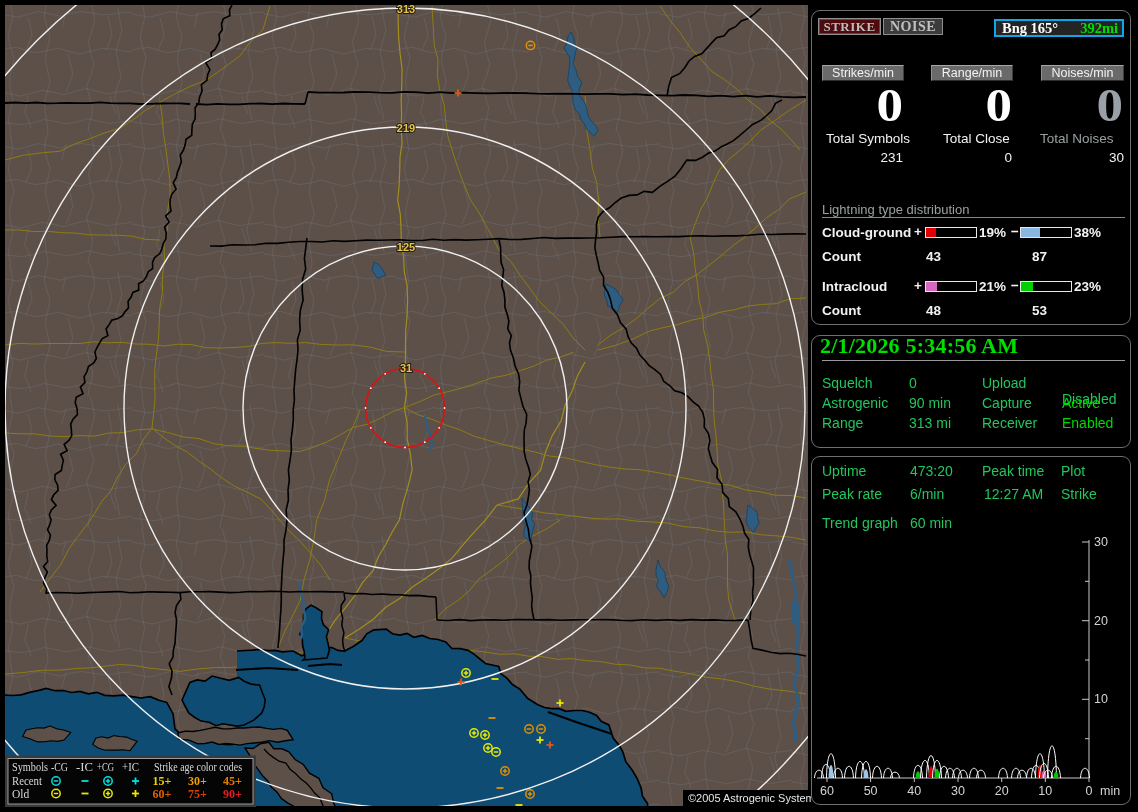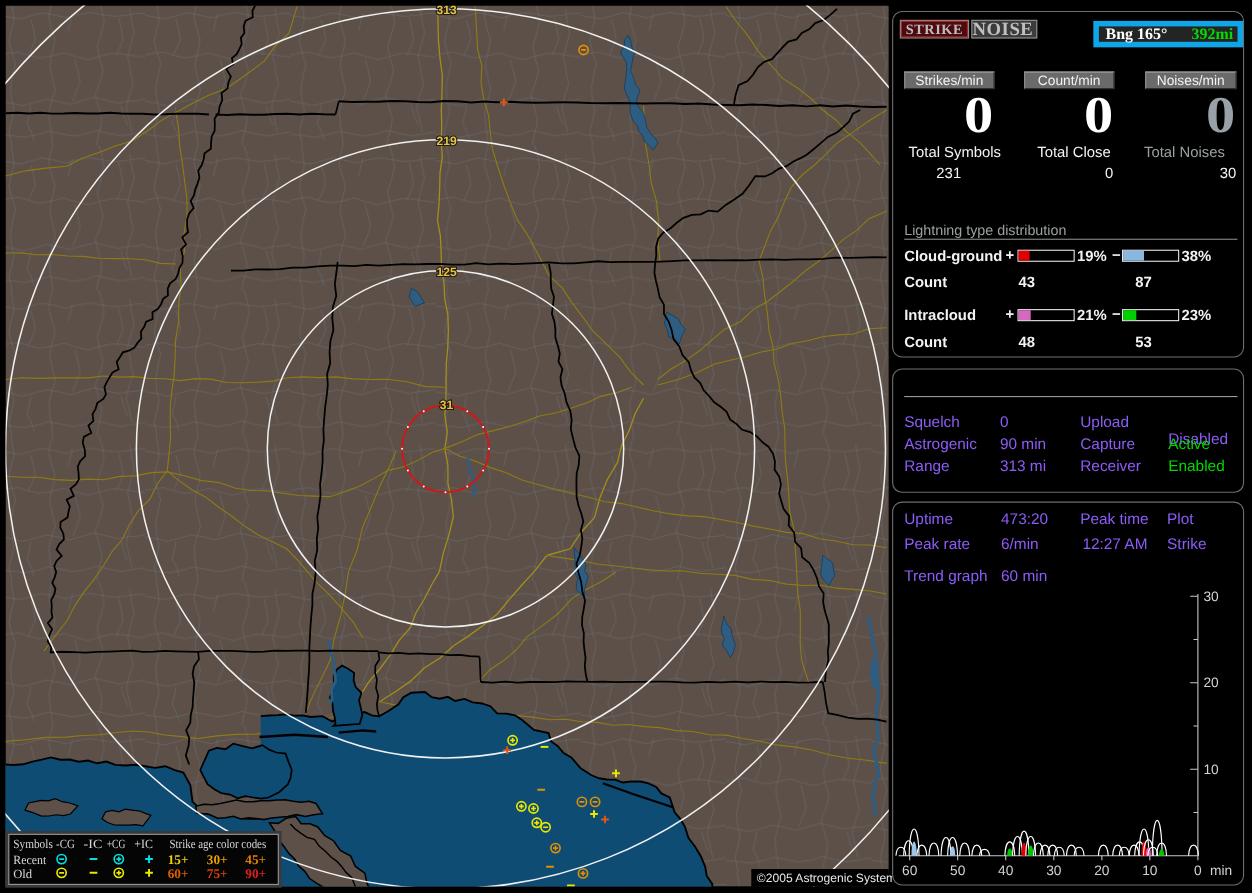--- a/index.html
+++ b/index.html
@@ -1,21 +1,21 @@
 <!DOCTYPE html>
 <html><head><meta charset="utf-8"><style>
 html,body{margin:0;padding:0;background:#000;width:1138px;height:812px;overflow:hidden}
 body{font-family:"Liberation Sans", sans-serif;position:relative}
 .abs{position:absolute}
 .box{position:absolute;left:811px;width:318px;background:#000;border:1px solid #6e6e6e;border-radius:9px}
 .serif{font-family:"Liberation Serif", serif}
 .btn{position:absolute;background:#6a6a6a;border-top:1px solid #a8a8a8;border-left:1px solid #909090;border-bottom:1px solid #2e2e2e;border-right:1px solid #3e3e3e;color:#f2f2f2;font-size:12.5px;text-align:center;line-height:14px;height:14px}
 .lbl{position:absolute;font-size:13.5px;color:#f2f2f2}
 .gray{color:#9aa0a2}
-.row{position:absolute;font-size:14px;color:#8b5cf6}
+.row{position:absolute;font-size:14px;color:#22c55e}
 .bar{position:absolute;width:50px;height:9px;border:1px solid #e8e8e8;background:#000}
 .bar>div{height:9px}
 </style></head>
 <body>
 <svg width="812" height="812" viewBox="0 0 812 812" style="position:absolute;left:0;top:0">
     <defs>
       <pattern id="cty" width="132" height="132" patternUnits="userSpaceOnUse">
         <path d="M10.0,0.0 L11.5,9.0 L12.7,17.9 L10.1,27.9 L8.2,37.9 L10.8,48.1 L14.1,58.0 L11.5,69.0 L9.6,79.9 L10.5,90.1 L12.7,99.9 L10.6,110.0 L8.2,119.9 L11.0,132.0" fill="none" stroke="#75828a" stroke-width="0.8" opacity="0.36"></path>
         <path d="M48.0,0.0 L45.6,7.9 L44.4,15.9 L46.8,26.1 L49.9,36.0 L48.6,44.1 L46.4,51.9 L45.3,59.9 L47.6,71.0 L50.2,82.1 L47.1,92.0 L44.6,101.9 L45.3,112.0 L46.8,122.0 L48.0,132.0" fill="none" stroke="#75828a" stroke-width="0.8" opacity="0.36"></path>
         <path d="M90.0,0.0 L92.9,9.9 L94.6,19.9 L91.9,31.1 L88.4,41.9 L90.6,53.1 L93.8,63.9 L90.9,75.1 L86.5,86.1 L89.6,97.1 L92.6,107.9 L91.5,116.0 L89.2,123.9 L88.0,132.0" fill="none" stroke="#75828a" stroke-width="0.8" opacity="0.36"></path>
@@ -197,33 +197,33 @@
     <text x="152.5" y="785" font-family="Liberation Serif, serif" font-size="12" font-weight="bold" fill="#f0d000">15+</text>
     <text x="188" y="785" font-family="Liberation Serif, serif" font-size="12" font-weight="bold" fill="#f0a000">30+</text>
     <text x="223" y="785" font-family="Liberation Serif, serif" font-size="12" font-weight="bold" fill="#e08000">45+</text>
     <text x="152.5" y="798" font-family="Liberation Serif, serif" font-size="12" font-weight="bold" fill="#e06000">60+</text>
     <text x="188" y="798" font-family="Liberation Serif, serif" font-size="12" font-weight="bold" fill="#e04000">75+</text>
     <text x="223" y="798" font-family="Liberation Serif, serif" font-size="12" font-weight="bold" fill="#e02020">90+</text>
   </svg>
 
 <div class="box" style="top:10px;height:313px">
  <div class="abs serif" style="left:6px;top:7px;width:61px;height:15px;background:#4e0b0f;border:1px solid #8e8e8e;box-shadow:inset 0 0 0 1px #aa2626;color:#c0bcbc;font-weight:bold;font-size:13px;text-align:center;line-height:15px;letter-spacing:0.5px">STRIKE</div>
- <div class="abs serif" style="left:71px;top:7px;width:58px;height:15px;background:#3c3c3c;border:1px solid #8e8e8e;color:#c0c0c0;font-weight:bold;font-size:17px;text-align:left;line-height:15px;letter-spacing:0.5px">NOISE</div>
- <div class="abs serif" style="left:182px;top:8px;width:126px;height:14px;background:#242424;border:5px solid #0ea5e9;font-weight:bold;font-size:14.5px;line-height:14px">
+ <div class="abs serif" style="left:71px;top:7px;width:58px;height:15px;background:#3c3c3c;border:1px solid #8e8e8e;color:#c0c0c0;font-weight:bold;font-size:14px;text-align:center;line-height:15px;letter-spacing:0.5px">NOISE</div>
+ <div class="abs serif" style="left:182px;top:8px;width:126px;height:14px;background:#242424;border:2px solid #0ea5e9;font-weight:bold;font-size:14.5px;line-height:14px">
    <span style="color:#fff;padding-left:6px">Bng 165°</span><span style="color:#00dd00;float:right;padding-right:4px">392mi</span></div>
  <div class="btn" style="left:10px;top:54px;width:80px">Strikes/min</div>
- <div class="btn" style="left:119px;top:54px;width:80px">Count/min</div>
+ <div class="btn" style="left:119px;top:54px;width:80px">Range/min</div>
  <div class="btn" style="left:229px;top:54px;width:81px">Noises/min</div>
  <div class="abs serif" style="left:10px;top:67px;width:81px;text-align:right;color:#fff;font-weight:bold;font-size:47px;transform:scale(1.13,1);transform-origin:100% 50%">0</div>
  <div class="abs serif" style="left:119px;top:67px;width:81px;text-align:right;color:#fff;font-weight:bold;font-size:47px;transform:scale(1.13,1);transform-origin:100% 50%">0</div>
  <div class="abs serif" style="left:229px;top:67px;width:82px;text-align:right;color:#9aa0a8;font-weight:bold;font-size:47px;transform:scale(1.13,1);transform-origin:100% 50%">0</div>
  <div class="lbl" style="left:14px;top:120px">Total Symbols</div>
  <div class="lbl" style="left:131px;top:120px">Total Close</div>
  <div class="lbl gray" style="left:228px;top:120px">Total Noises</div>
- <div class="lbl" style="left:10px;top:139px;width:81px;text-align:center">231</div>
+ <div class="lbl" style="left:10px;top:139px;width:81px;text-align:right">231</div>
  <div class="lbl" style="left:119px;top:139px;width:81px;text-align:right">0</div>
  <div class="lbl" style="left:229px;top:139px;width:83px;text-align:right">30</div>
  <div class="lbl gray" style="left:10px;top:191px;font-size:13px">Lightning type distribution</div>
  <div class="abs" style="left:10px;top:206px;width:303px;border-top:1px solid #888"></div>
  <div class="lbl" style="left:10px;top:214px;font-weight:bold">Cloud-ground</div>
  <div class="lbl" style="left:102px;top:213px;font-weight:bold">+</div>
  <div class="bar" style="left:113px;top:216px">
       <div style="width:19%;background:#e00000"></div>
     </div>
  <div class="lbl" style="left:167px;top:214px;font-weight:bold">19%</div>
@@ -245,20 +245,21 @@
  <div class="bar" style="left:208px;top:270px">
       <div style="width:23%;background:#00d000"></div>
     </div>
  <div class="lbl" style="left:262px;top:268px;font-weight:bold">23%</div>
  <div class="lbl" style="left:10px;top:292px;font-weight:bold">Count</div>
  <div class="lbl" style="left:114px;top:292px;font-weight:bold">48</div>
  <div class="lbl" style="left:220px;top:292px;font-weight:bold">53</div>
 </div>
 
 <div class="box" style="top:335px;height:111px">
+ <div class="abs serif" style="left:8px;top:-3px;color:#00e000;font-weight:bold;font-size:22px;letter-spacing:0.2px">2/1/2026 5:34:56 AM</div>
  <div class="abs" style="left:10px;top:24px;width:303px;border-top:1px solid #999"></div>
  <div class="row" style="left:10px;top:39px">Squelch</div>
     <div class="row" style="left:97px;top:39px">0</div>
  <div class="row" style="left:170px;top:39px">Upload</div>
     <div class="row gray" style="left:250px;top:55px">Disabled</div>
  <div class="row" style="left:10px;top:59px">Astrogenic</div>
     <div class="row" style="left:97px;top:59px">90 min</div>
  <div class="row" style="left:170px;top:59px">Capture</div>
     <div class="row" style="left:250px;top:59px;color:#00d800">Active</div>
  <div class="row" style="left:10px;top:79px">Range</div>

